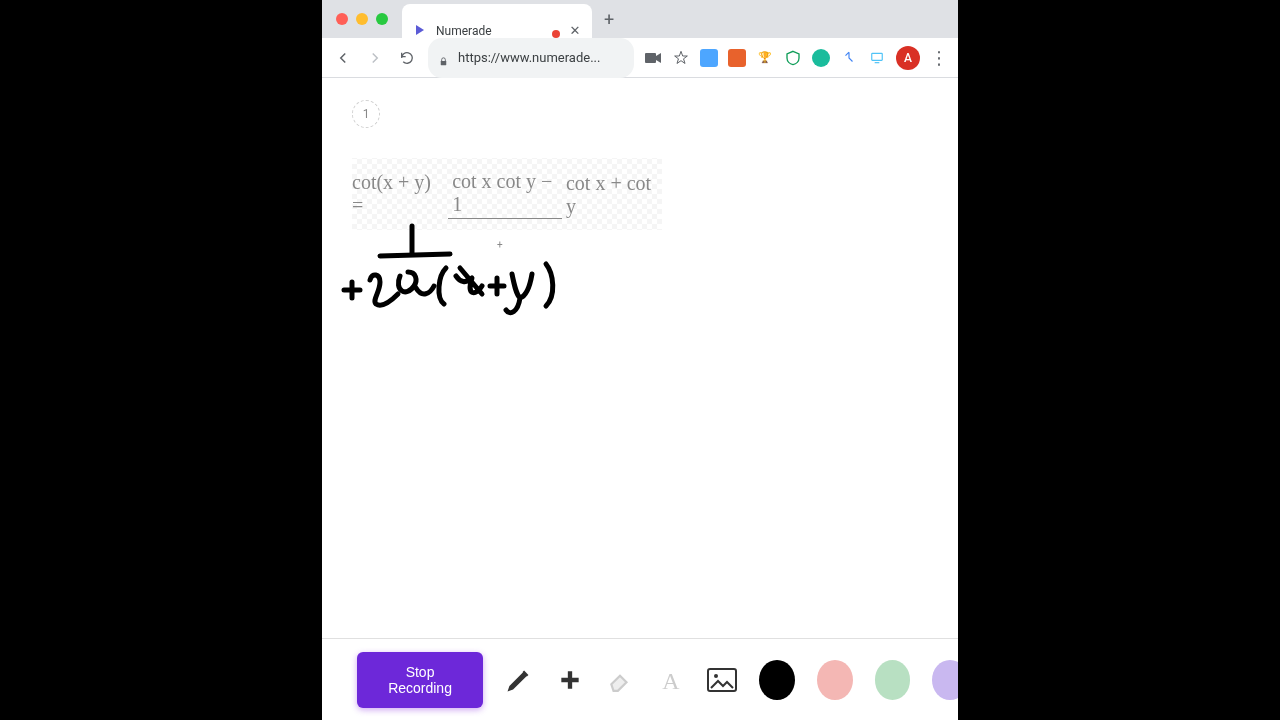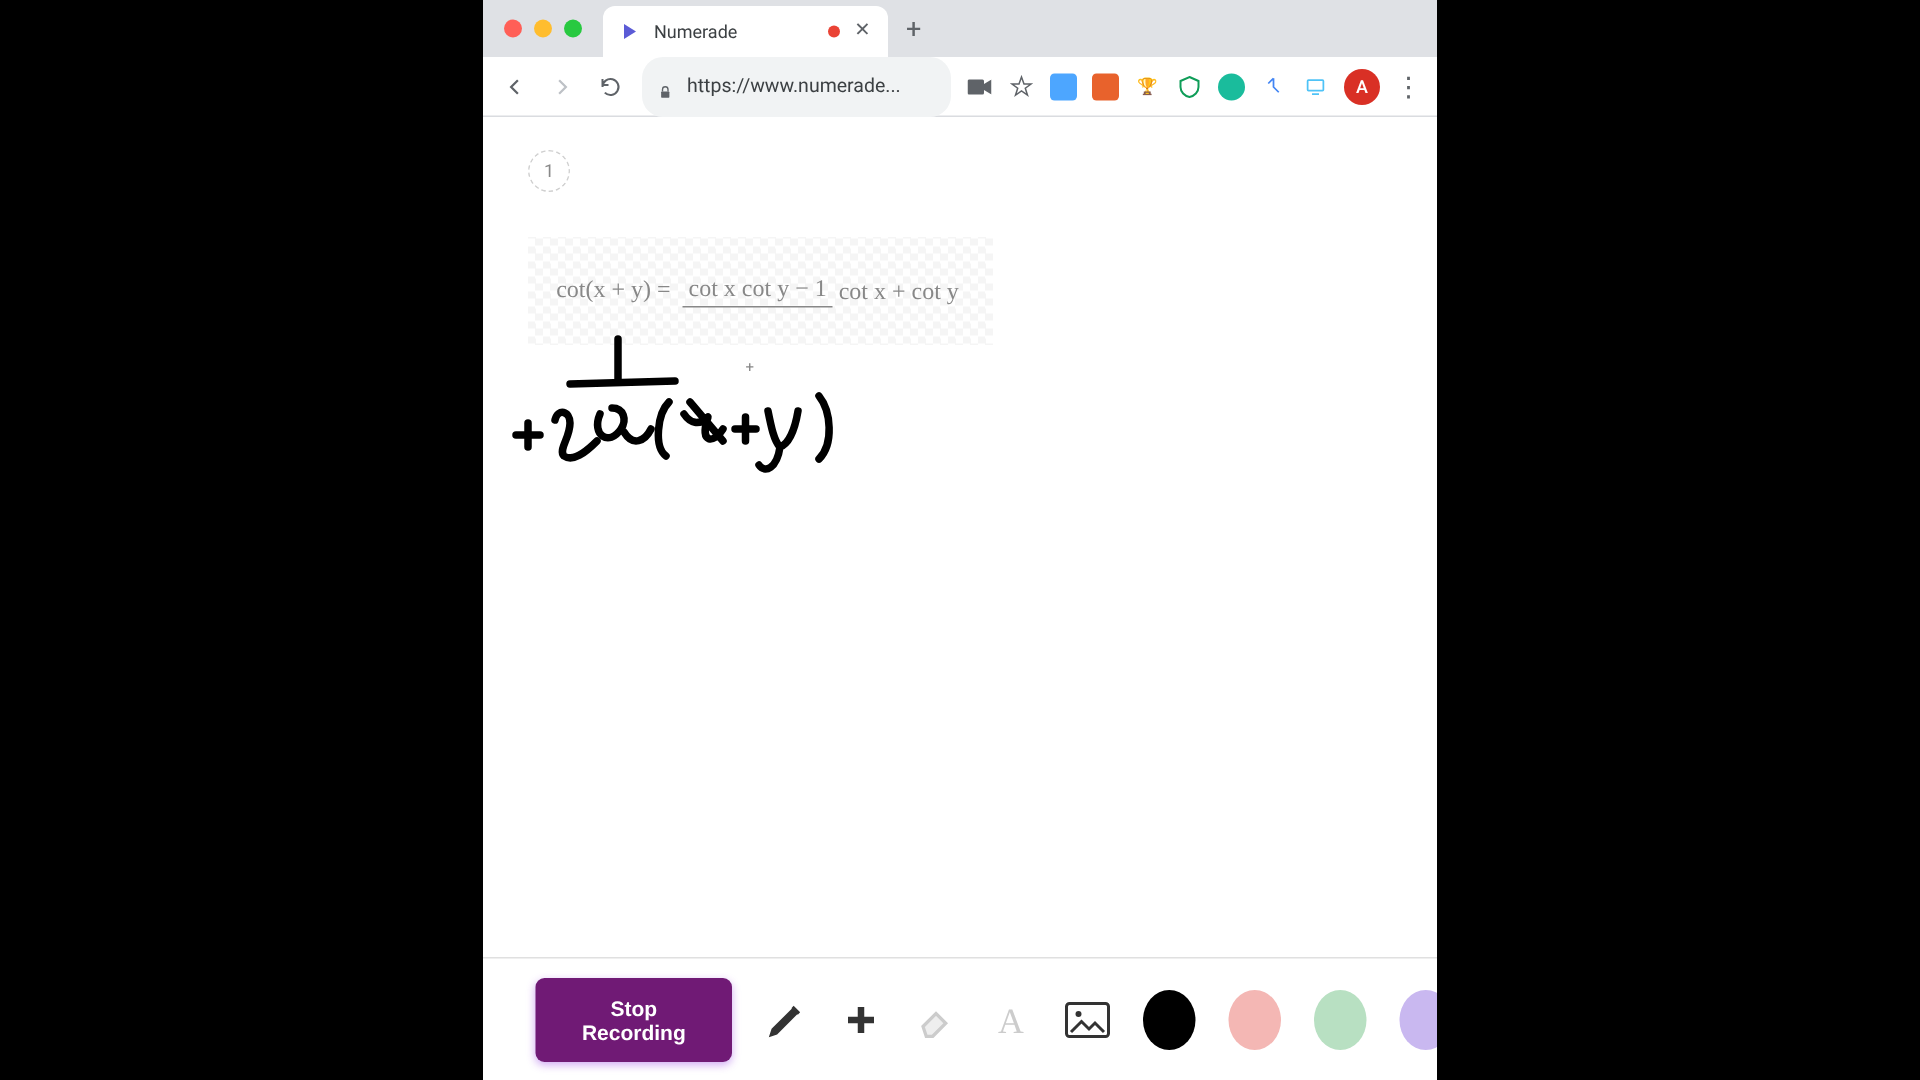--- a/index.html
+++ b/index.html
@@ -7,46 +7,46 @@
 .letterbox-left, .letterbox-right { position: absolute; top: 0; height: 720px; background: #000; }
 .letterbox-left { left: 0; width: 322px; }
 .letterbox-right { right: 0; width: 322px; }
 .browser-window { position: absolute; left: 322px; top: 0; width: 636px; height: 720px; background: #fff; display: flex; flex-direction: column; }
 .tab-bar { height: 38px; background: #dfe1e5; display: flex; align-items: center; padding: 0 8px; position: relative; }
 .traffic-lights { display: flex; gap: 8px; margin-left: 6px; margin-right: 14px; }
 .traffic-light { width: 12px; height: 12px; border-radius: 50%; }
 .tl-close { background: #ff5f57; }
 .tl-min { background: #ffbd2e; }
 .tl-max { background: #28c940; }
-.tab { display: flex; align-items: center; background: #fff; border-radius: 8px 8px 0 0; height: 34px; padding: 0 10px; margin-top: 4px; min-width: 190px; gap: 8px; }
+.tab { display: flex; align-items: flex-end; background: #fff; border-radius: 8px 8px 0 0; height: 34px; padding: 0 10px; margin-top: 4px; min-width: 190px; gap: 8px; }
 .tab-favicon { width: 16px; height: 16px; display: flex; align-items: center; justify-content: center; }
 .tab-title { font-size: 12px; color: #3c4043; flex: 1; }
 .tab-rec { width: 8px; height: 8px; border-radius: 50%; background: #ea4335; }
 .tab-close { width: 14px; height: 14px; color: #5f6368; font-size: 13px; line-height: 14px; text-align: center; }
 .new-tab { margin-left: 12px; color: #5f6368; font-size: 18px; }
 .address-bar { height: 40px; background: #fff; border-bottom: 1px solid #dadce0; display: flex; align-items: center; padding: 0 10px; gap: 10px; }
 .nav-btn { width: 22px; height: 22px; display: flex; align-items: center; justify-content: center; color: #5f6368; }
 .nav-disabled { color: #bdc1c6; }
 .url-box { flex: 1; display: flex; align-items: center; gap: 8px; background: #f1f3f4; border-radius: 14px; height: 40px; padding: 0 10px; }
 .lock-icon { width: 12px; height: 12px; color: #5f6368; }
 .url-text { font-size: 13px; color: #3c4043; white-space: nowrap; overflow: hidden; text-overflow: ellipsis; }
 .ext-icons { display: flex; align-items: center; gap: 10px; }
 .ext-icon { width: 18px; height: 18px; border-radius: 3px; display: flex; align-items: center; justify-content: center; font-size: 11px; }
 .avatar { width: 24px; height: 24px; border-radius: 50%; background: #d93025; color: #fff; display: flex; align-items: center; justify-content: center; font-size: 12px; font-weight: 500; }
 .menu-dots { color: #5f6368; font-size: 18px; }
 .content { flex: 1; background: #fff; position: relative; overflow: hidden; }
 .page-badge { position: absolute; left: 30px; top: 22px; width: 28px; height: 28px; border: 1px dashed #d0d0d0; border-radius: 50%; display: flex; align-items: center; justify-content: center; font-size: 12px; color: #888; }
 .formula-box { position: absolute; left: 30px; top: 80px; width: 310px; height: 72px; background: repeating-conic-gradient(#f5f5f5 0% 25%, #fff 0% 50%) 50% / 10px 10px; display: flex; align-items: center; justify-content: center; }
-.formula { font-family: "Times New Roman", serif; font-size: 16px; color: #888; display: flex; align-items: center; gap: 8px; }
+.formula { font-family: "Times New Roman", serif; font-size: 20px; color: #888; display: flex; align-items: center; gap: 8px; }
 .frac { display: inline-flex; flex-direction: row; align-items: center; }
 .frac-top { border-bottom: 1px solid #888; padding: 0 4px 2px; }
 .frac-bot { padding: 2px 4px 0; }
 .handwriting { position: absolute; left: 10px; top: 140px; }
 .toolbar { position: absolute; bottom: 0; left: 0; right: 0; height: 82px; background: #fff; border-top: 1px solid #e0e0e0; display: flex; align-items: center; padding: 0 20px; gap: 22px; }
-.stop-btn { background: #701a75; color: #fff; border: none; border-radius: 6px; padding: 12px 20px; font-size: 14px; font-weight: 700; cursor: pointer; box-shadow: 0 2px 6px rgba(138,43,226,0.4); margin-left: 15px; }
+.stop-btn { background: #6d28d9; color: #fff; border: none; border-radius: 6px; padding: 12px 20px; font-size: 14px; font-weight: 400; cursor: pointer; box-shadow: 0 2px 6px rgba(138,43,226,0.4); margin-left: 15px; }
 .tool { width: 32px; height: 32px; display: flex; align-items: center; justify-content: center; color: #333; }
 .tool-disabled { color: #ccc; }
 .color-swatch { width: 40px; height: 40px; border-radius: 50%; }
 </style>
 </head>
 <body>
 
 <div class="letterbox-left"></div>
 <div class="letterbox-right"></div>
 

